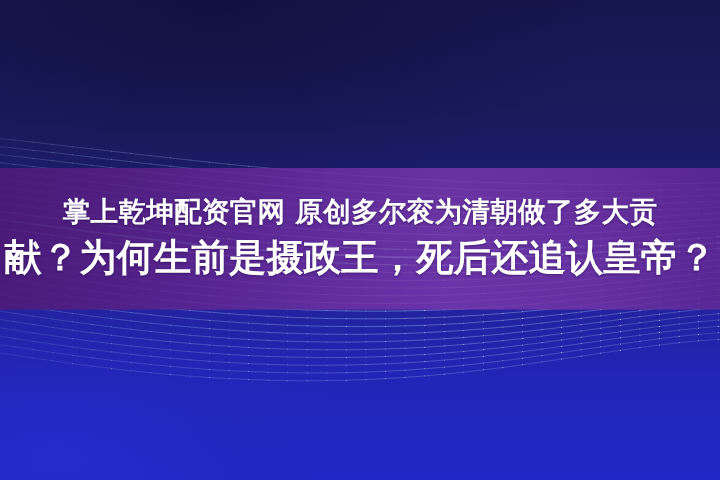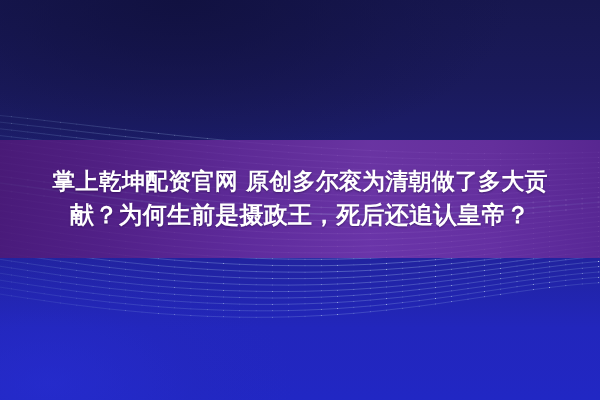--- a/index.html
+++ b/index.html
@@ -90,21 +90,21 @@
     font-size: 23px;
     line-height: 1.18;
     letter-spacing: 0.2px;
     text-shadow: 0 1px 2px rgba(20,0,50,0.45);
     user-select: none;
   }
   .headline .line {
     white-space: nowrap;
   }
   .headline .line1 { font-size: 23px; }
-  .headline .line2 { font-size: 24px; }
+  .headline .line2 { font-size: 31px; }
 </style>
 </head>
 <body>
 
 <div id="stage">
 
   <div class="bg-base"></div>
   <div class="bg-glow-top"></div>
   <div class="bg-glow-left"></div>
 

